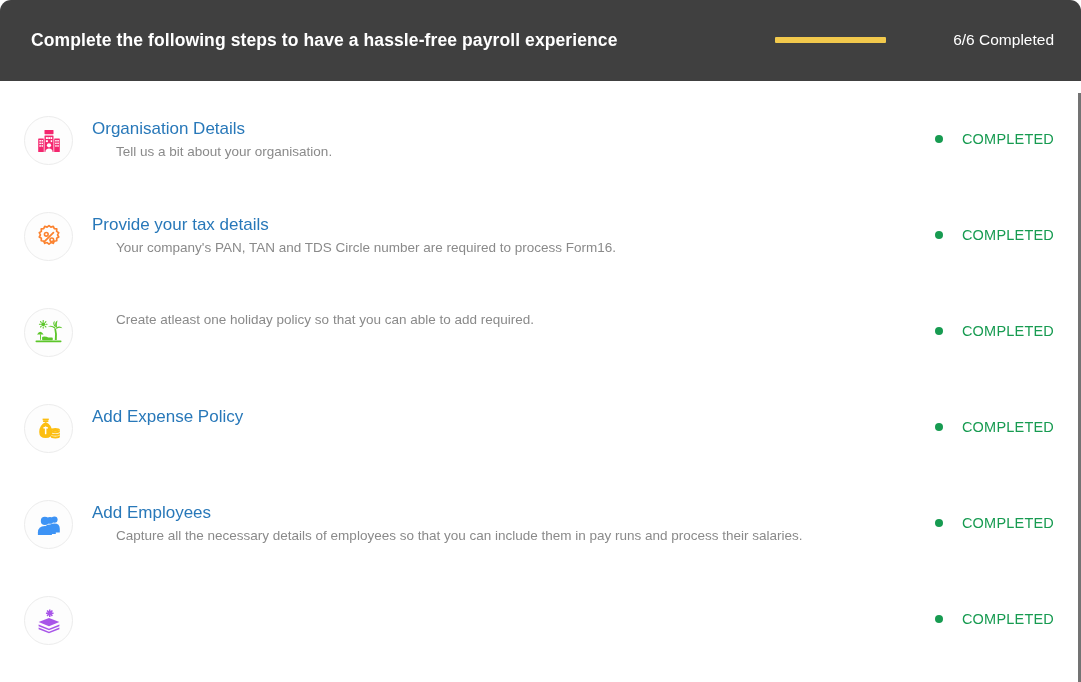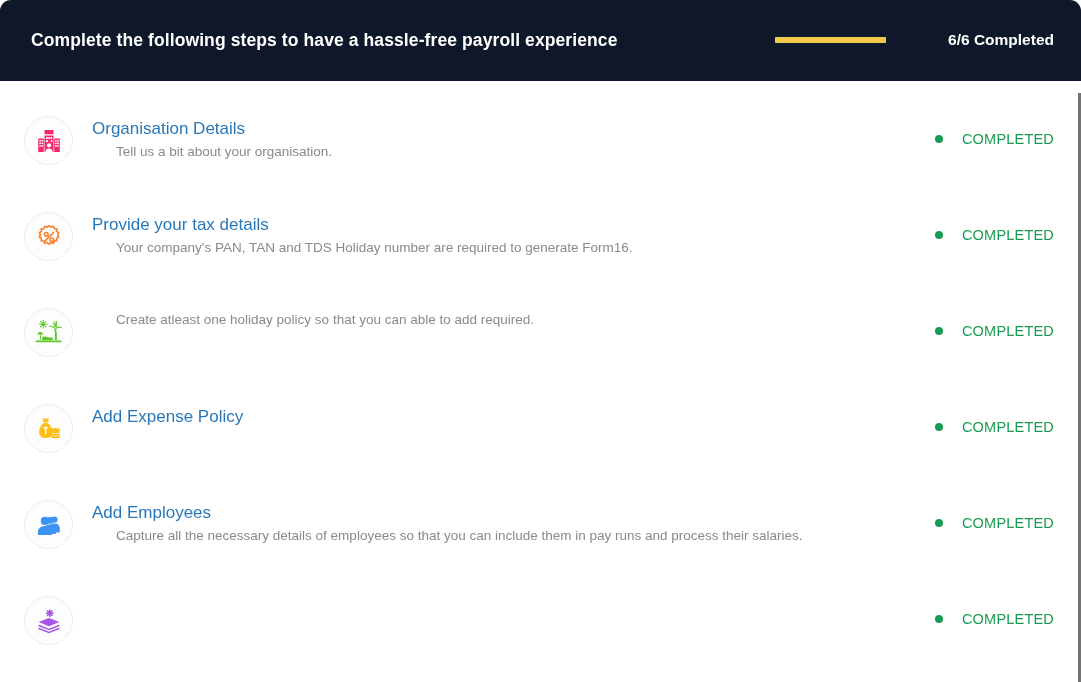--- a/index.html
+++ b/index.html
@@ -22,21 +22,21 @@
     box-sizing: border-box;
   }
 
   
   .banner {
     position: absolute;
     left: 0;
     top: 0;
     width: 1081px;
     height: 81px;
-    background: #0f172a;
+    background: #404040;
     border-top-left-radius: 11px;
     border-top-right-radius: 11px;
     box-sizing: border-box;
     display: flex;
     align-items: center;
   }
   .banner-title {
     position: absolute;
     left: 31px;
     top: 30px;
@@ -59,21 +59,21 @@
     height: 100%;
     background: #f2c94c;
     border-radius: 1px;
   }
   .banner-count {
     position: absolute;
     right: 27px;
     top: 31px;
     font-size: 15.5px;
     color: #ffffff;
-    font-weight: bold;
+    font-weight: normal;
     white-space: nowrap;
     margin-left: 24px;
   }
 
   
   .card-body {
     position: absolute;
     left: 0;
     top: 93px;
     width: 1081px;
@@ -214,21 +214,21 @@
       <div class="step-icon-wrap">
         <svg width="28" height="28" viewBox="0 0 28 28">
           <path d="M14 2.6 l1.9 1.55 2.35-0.75 1.05 2.25 2.45 0.3 -0.1 2.45 2.1 1.3 -1.2 2.15 1.2 2.15 -2.1 1.3 0.1 2.45 -2.45 0.3 -1.05 2.25 -2.35-0.75 -1.9 1.55 -1.9-1.55 -2.35 0.75 -1.05-2.25 -2.45-0.3 0.1-2.45 -2.1-1.3 1.2-2.15 -1.2-2.15 2.1-1.3 -0.1-2.45 2.45-0.3 1.05-2.25 2.35 0.75 z" fill="none" stroke="#fb8330" stroke-width="1.7" stroke-linejoin="round"></path>
           <circle cx="11.3" cy="11.3" r="1.85" fill="none" stroke="#fb8330" stroke-width="1.6"></circle>
           <circle cx="16.8" cy="16.8" r="1.85" fill="none" stroke="#fb8330" stroke-width="1.6"></circle>
           <line x1="18.4" y1="9.6" x2="9.6" y2="18.4" stroke="#fb8330" stroke-width="1.8" stroke-linecap="round"></line>
         </svg>
       </div>
       <div class="step-text">
         <div class="step-title">Provide your tax details</div>
-        <div class="step-desc">Your company's PAN, TAN and TDS Holiday number are required to generate Form16.</div>
+        <div class="step-desc">Your company's PAN, TAN and TDS Circle number are required to process Form16.</div>
       </div>
       <div class="step-status">
         <span class="status-dot"></span>
         <span class="status-label">COMPLETED</span>
       </div>
     </div>
 
     <div class="step-row" style="top:192px;">
       <div class="step-icon-wrap">
         <svg width="29" height="29" viewBox="0 0 29 29">

